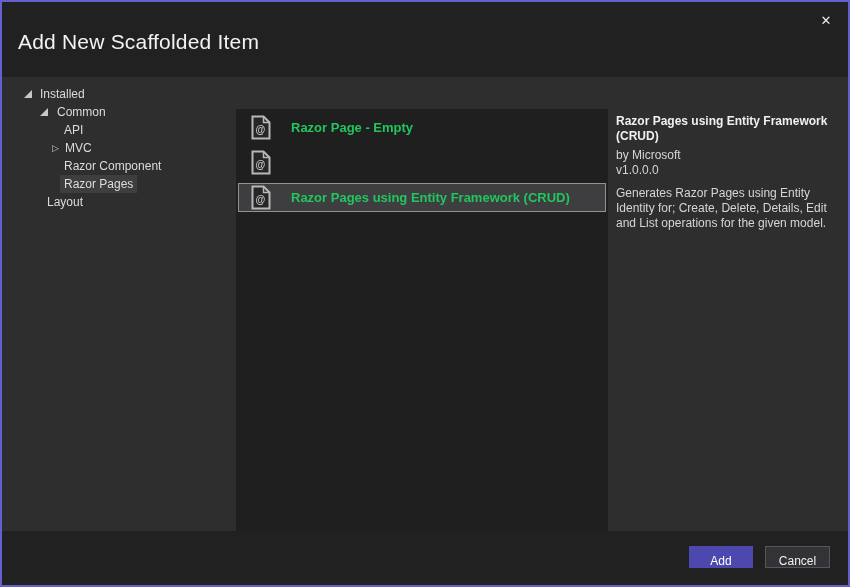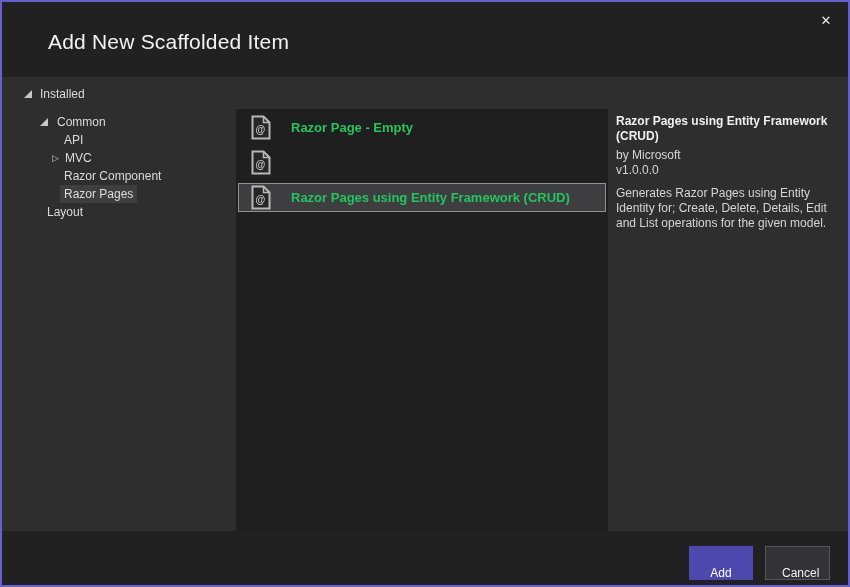--- a/index.html
+++ b/index.html
@@ -4,29 +4,29 @@
 <style>
   html,body{margin:0;padding:0;background:#3a3a3a;}
   .dialog{
     position:relative;width:850px;height:587px;box-sizing:border-box;
     border:2px solid #655fd0;background:#212121;overflow:hidden;
     font-family:"Liberation Sans",sans-serif;color:#e8e8e8;
     -webkit-font-smoothing:antialiased;
   }
   
   .titlebar{position:absolute;top:0;left:0;right:0;height:75px;background:#212121;}
-  .title{position:absolute;left:16px;top:28px;font-size:21px;font-weight:400;color:#f2f2f2;letter-spacing:.2px;margin-left:30px;}
+  .title{position:absolute;left:16px;top:28px;font-size:21px;font-weight:400;color:#f2f2f2;letter-spacing:.2px;}
   .close{position:absolute;right:10px;top:7px;width:24px;height:24px;line-height:24px;text-align:center;
          font-size:13px;color:#eaeaea;cursor:default;}
   
   .content{position:absolute;top:75px;left:0;right:0;height:454px;background:#2e2e2e;}
   
   .tree{position:absolute;left:0;top:8px;width:232px;}
   .tree-item{position:relative;height:18px;line-height:18px;font-size:12px;color:#dcdcdc;white-space:nowrap;}
-  .tree-item:nth-child(2){margin-top:10px;}
+  .tree-item:nth-child(2){}
   .tree-glyph{position:absolute;}
   .glyph-expanded{top:5px;width:0;height:0;border-left:8px solid transparent;border-bottom:8px solid #c8c8c8;}
   .glyph-collapsed{top:0;font-size:9px;line-height:18px;color:#c8c8c8;}
   .glyph-collapsed::before{content:"\25B7";}
   .tree-label{position:absolute;top:0;padding:0 4px;}
   .tree-item.selected .tree-label{background:#3e3e3e;}
   
   .listbox{position:absolute;left:234px;top:32px;width:372px;height:422px;background:#1f1f1f;
            padding-top:4px;box-sizing:border-box;}
   .list-item{position:relative;display:flex;align-items:center;height:29px;margin:0 2px 6px 2px;
@@ -35,21 +35,21 @@
   .list-icon{flex:none;margin-left:12px;width:20px;height:25px;}
   .list-label{margin-left:20px;font-size:13px;font-weight:700;color:#22c55e;white-space:nowrap;}
   
   .details{position:absolute;left:614px;top:37px;width:228px;font-size:12px;line-height:15px;color:#d6d6d6;}
   .d-title{font-weight:700;color:#f0f0f0;margin-bottom:4px;}
   .d-desc{margin:8px 0 0 0;}
   .d-id{margin:15px 0 0 0;}
   
   .footer{position:absolute;left:0;right:0;bottom:0;height:54px;background:#212121;}
   .btn{position:absolute;top:15px;height:22px;font-size:12px;font-family:inherit;line-height:20px;
-       text-align:center;border:1px solid transparent;box-sizing:border-box;cursor:default;padding:16px;}
+       text-align:center;border:1px solid transparent;box-sizing:border-box;cursor:default;padding:4px;}
   .btn-add{left:687px;width:64px;background:#4c48ae;border-color:#4c48ae;color:#ffffff;}
   .btn-cancel{left:763px;width:65px;background:#333337;border-color:#55555a;color:#f0f0f0;}
 </style>
 </head>
 <body>
 
 <div class="dialog">
 
   <div class="titlebar">
     <div class="title">Add New Scaffolded Item</div>

